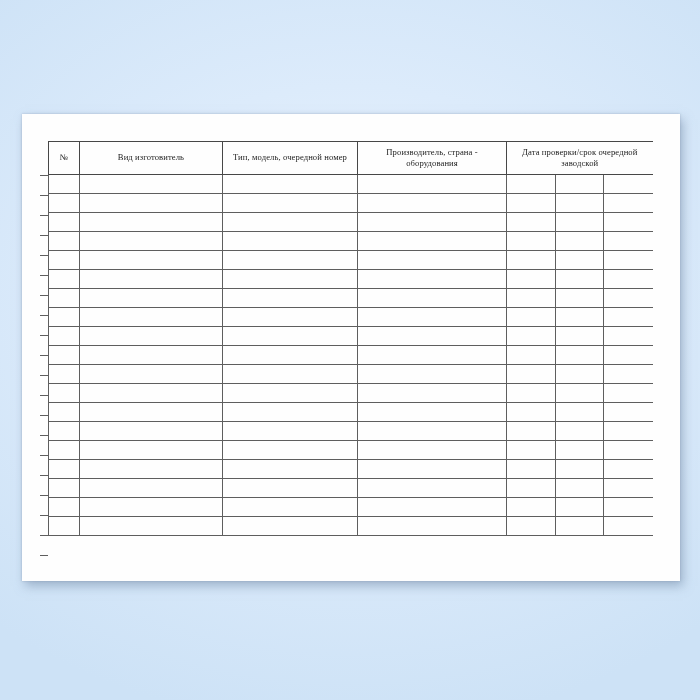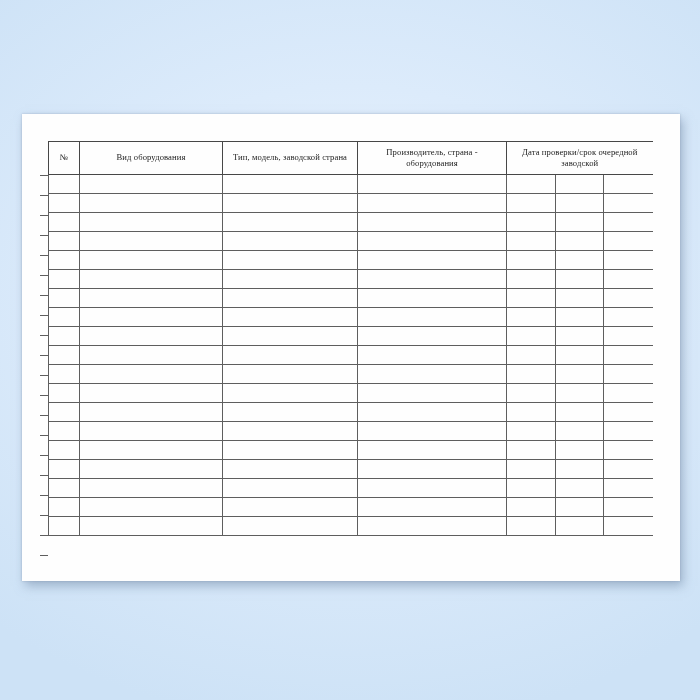--- a/index.html
+++ b/index.html
@@ -76,22 +76,22 @@
         <col style="width:143px">
         <col style="width:135px">
         <col style="width:149px">
         <col style="width:49px">
         <col style="width:48px">
         <col style="width:49px">
       </colgroup>
       <thead>
         <tr>
           <th>№</th>
-          <th>Вид оборудования</th>
-          <th>Тип, модель, заводской страна</th>
+          <th>Вид изготовитель</th>
+          <th>Тип, модель, очередной номер</th>
           <th>Производитель, страна - оборудования</th>
           <th colspan="3">Дата проверки/срок очередной заводской</th>
         </tr>
       </thead>
       <tbody>
           <tr>
             <td></td>
             <td></td>
             <td></td>
             <td></td>

